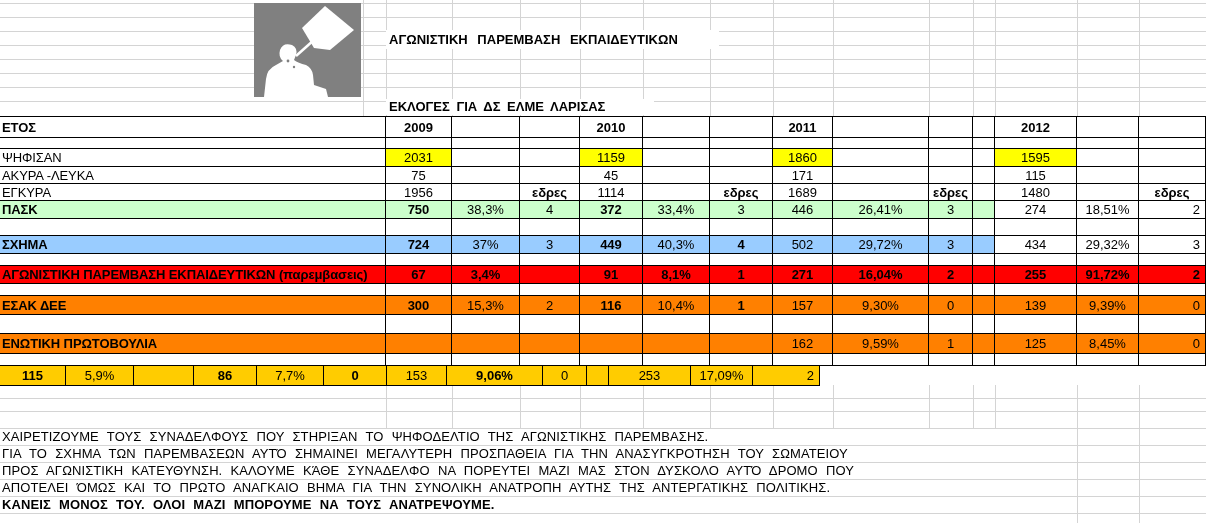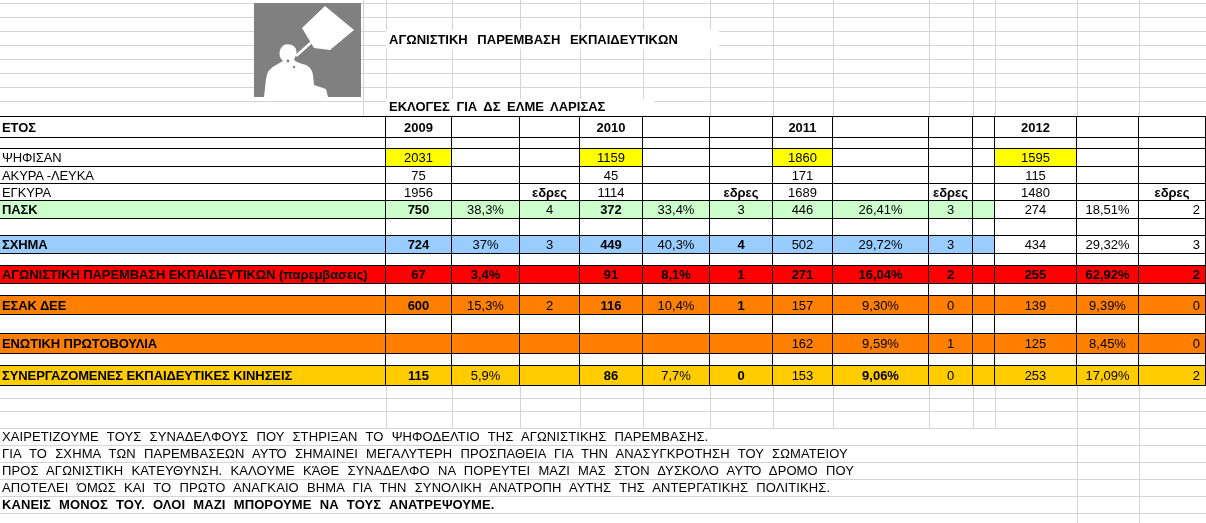--- a/index.html
+++ b/index.html
@@ -229,42 +229,42 @@
         <div class="tcell bold" style="width: 68px; background: rgb(255, 0, 0);">3,4%</div>
         <div class="tcell" style="width: 60px; background: rgb(255, 0, 0);"></div>
         <div class="tcell bold" style="width: 63px; background: rgb(255, 0, 0);">91</div>
         <div class="tcell bold" style="width: 67px; background: rgb(255, 0, 0);">8,1%</div>
         <div class="tcell bold" style="width: 63px; background: rgb(255, 0, 0);">1</div>
         <div class="tcell bold" style="width: 60px; background: rgb(255, 0, 0);">271</div>
         <div class="tcell bold" style="width: 96px; background: rgb(255, 0, 0);">16,04%</div>
         <div class="tcell bold" style="width: 44px; background: rgb(255, 0, 0);">2</div>
         <div class="tcell" style="width: 22px; background: rgb(255, 0, 0);"></div>
         <div class="tcell bold" style="width: 82px; background: rgb(255, 0, 0);">255</div>
-        <div class="tcell bold" style="width: 62px; background: rgb(255, 0, 0);">62,92%</div>
+        <div class="tcell bold" style="width: 62px; background: rgb(255, 0, 0);">91,72%</div>
         <div class="tcell bold ralign" style="width: 67px; background: rgb(255, 0, 0);">2</div>
       </div>
       <div class="trow" style="height: 12px;">
         <div class="tcell lbl" style="width: 386px; background: rgb(255, 255, 255);"></div>
         <div class="tcell" style="width: 66px; background: rgb(255, 255, 255);"></div>
         <div class="tcell" style="width: 68px; background: rgb(255, 255, 255);"></div>
         <div class="tcell" style="width: 60px; background: rgb(255, 255, 255);"></div>
         <div class="tcell" style="width: 63px; background: rgb(255, 255, 255);"></div>
         <div class="tcell" style="width: 67px; background: rgb(255, 255, 255);"></div>
         <div class="tcell" style="width: 63px; background: rgb(255, 255, 255);"></div>
         <div class="tcell" style="width: 60px; background: rgb(255, 255, 255);"></div>
         <div class="tcell" style="width: 96px; background: rgb(255, 255, 255);"></div>
         <div class="tcell" style="width: 44px; background: rgb(255, 255, 255);"></div>
         <div class="tcell" style="width: 22px; background: rgb(255, 255, 255);"></div>
         <div class="tcell" style="width: 82px; background: rgb(255, 255, 255);"></div>
         <div class="tcell" style="width: 62px; background: rgb(255, 255, 255);"></div>
         <div class="tcell" style="width: 67px; background: rgb(255, 255, 255);"></div>
       </div>
       <div class="trow" style="height: 19px;">
         <div class="tcell lbl bold" style="width: 386px; background: rgb(255, 128, 0);">ΕΣΑΚ ΔΕΕ</div>
-        <div class="tcell bold" style="width: 66px; background: rgb(255, 128, 0);">600</div>
+        <div class="tcell bold" style="width: 66px; background: rgb(255, 128, 0);">300</div>
         <div class="tcell" style="width: 68px; background: rgb(255, 128, 0);">15,3%</div>
         <div class="tcell" style="width: 60px; background: rgb(255, 128, 0);">2</div>
         <div class="tcell bold" style="width: 63px; background: rgb(255, 128, 0);">116</div>
         <div class="tcell" style="width: 67px; background: rgb(255, 128, 0);">10,4%</div>
         <div class="tcell bold" style="width: 63px; background: rgb(255, 128, 0);">1</div>
         <div class="tcell" style="width: 60px; background: rgb(255, 128, 0);">157</div>
         <div class="tcell" style="width: 96px; background: rgb(255, 128, 0);">9,30%</div>
         <div class="tcell" style="width: 44px; background: rgb(255, 128, 0);">0</div>
         <div class="tcell" style="width: 22px; background: rgb(255, 128, 0);"></div>
         <div class="tcell" style="width: 82px; background: rgb(255, 128, 0);">139</div>
@@ -313,21 +313,20 @@
         <div class="tcell" style="width: 63px; background: rgb(255, 255, 255);"></div>
         <div class="tcell" style="width: 60px; background: rgb(255, 255, 255);"></div>
         <div class="tcell" style="width: 96px; background: rgb(255, 255, 255);"></div>
         <div class="tcell" style="width: 44px; background: rgb(255, 255, 255);"></div>
         <div class="tcell" style="width: 22px; background: rgb(255, 255, 255);"></div>
         <div class="tcell" style="width: 82px; background: rgb(255, 255, 255);"></div>
         <div class="tcell" style="width: 62px; background: rgb(255, 255, 255);"></div>
         <div class="tcell" style="width: 67px; background: rgb(255, 255, 255);"></div>
       </div>
       <div class="trow" style="height: 20px;">
-        <div class="tcell lbl bold" style="width: 386px; background: rgb(255, 204, 0);">ΣΥΝΕΡΓΑΖΟΜΕΝΕΣ ΕΚΠΑΙΔΕΥΤΙΚΕΣ ΚΙΝΗΣΕΙΣ</div>
         <div class="tcell bold" style="width: 66px; background: rgb(255, 204, 0);">115</div>
         <div class="tcell" style="width: 68px; background: rgb(255, 204, 0);">5,9%</div>
         <div class="tcell" style="width: 60px; background: rgb(255, 204, 0);"></div>
         <div class="tcell bold" style="width: 63px; background: rgb(255, 204, 0);">86</div>
         <div class="tcell" style="width: 67px; background: rgb(255, 204, 0);">7,7%</div>
         <div class="tcell bold" style="width: 63px; background: rgb(255, 204, 0);">0</div>
         <div class="tcell" style="width: 60px; background: rgb(255, 204, 0);">153</div>
         <div class="tcell bold" style="width: 96px; background: rgb(255, 204, 0);">9,06%</div>
         <div class="tcell" style="width: 44px; background: rgb(255, 204, 0);">0</div>
         <div class="tcell" style="width: 22px; background: rgb(255, 204, 0);"></div>

